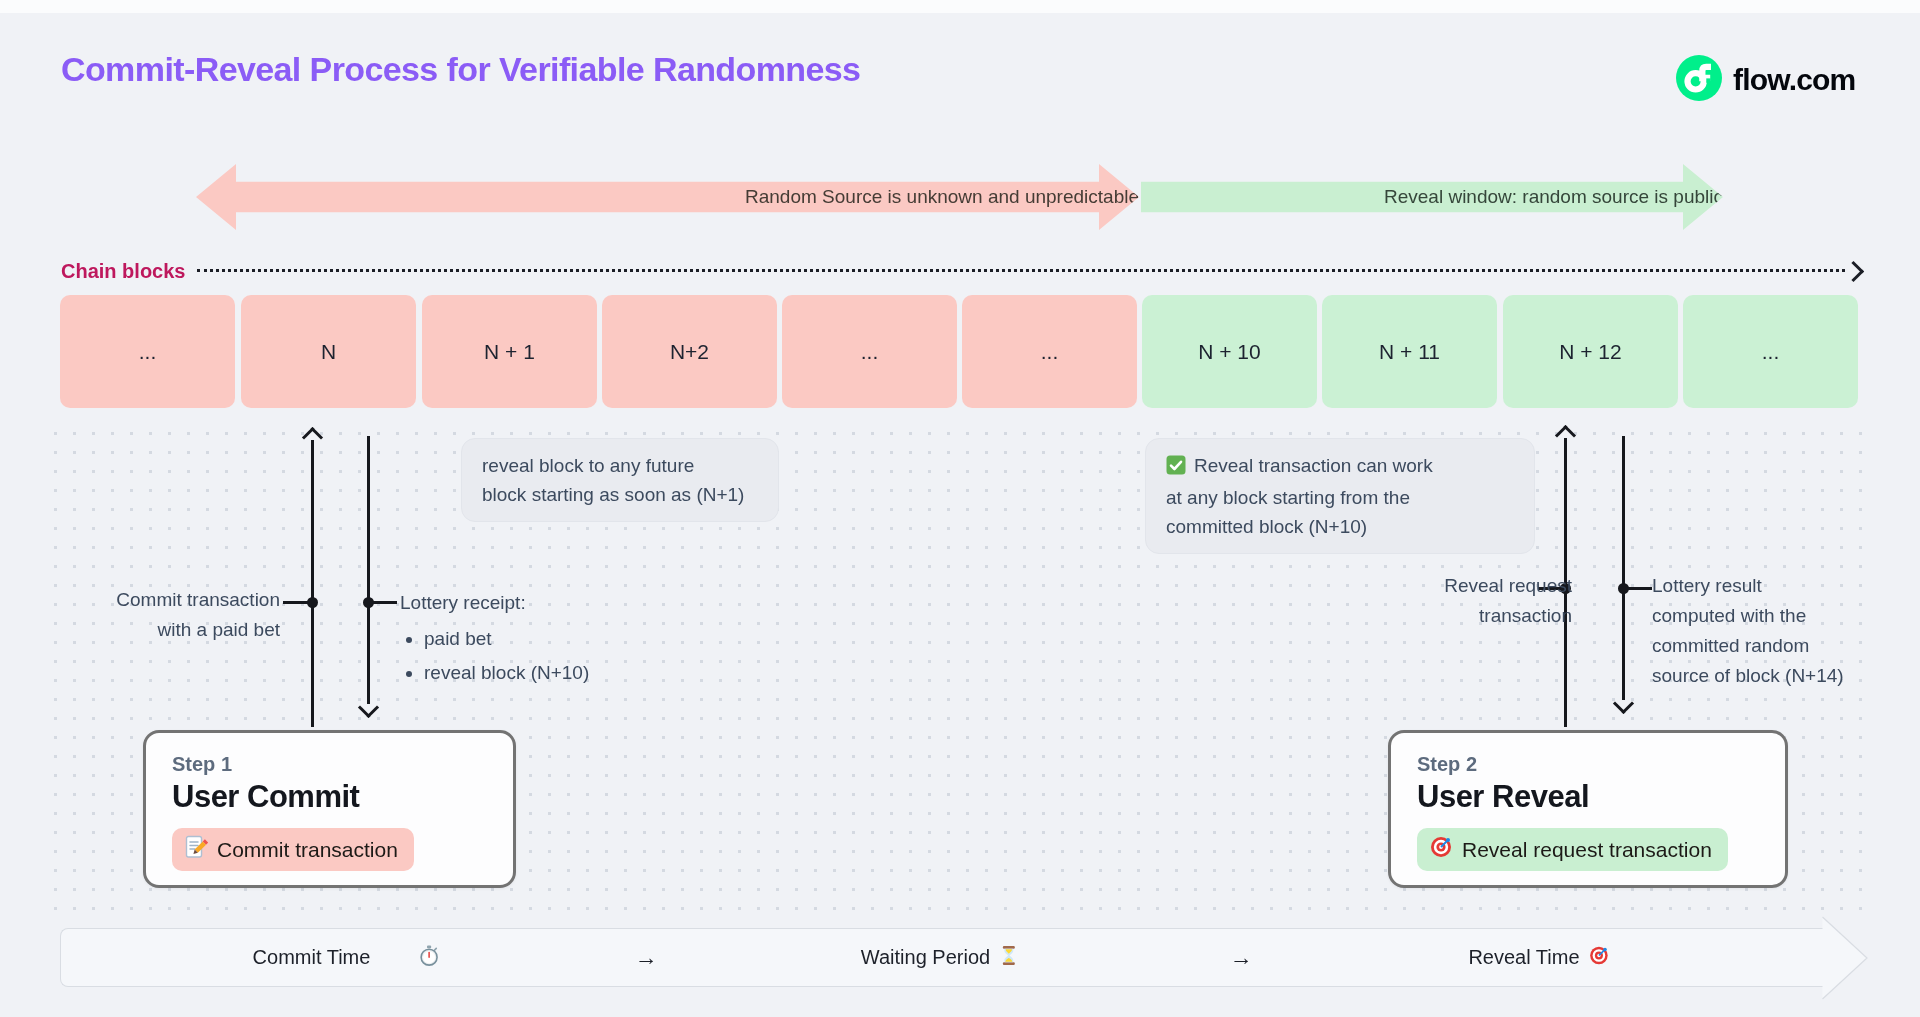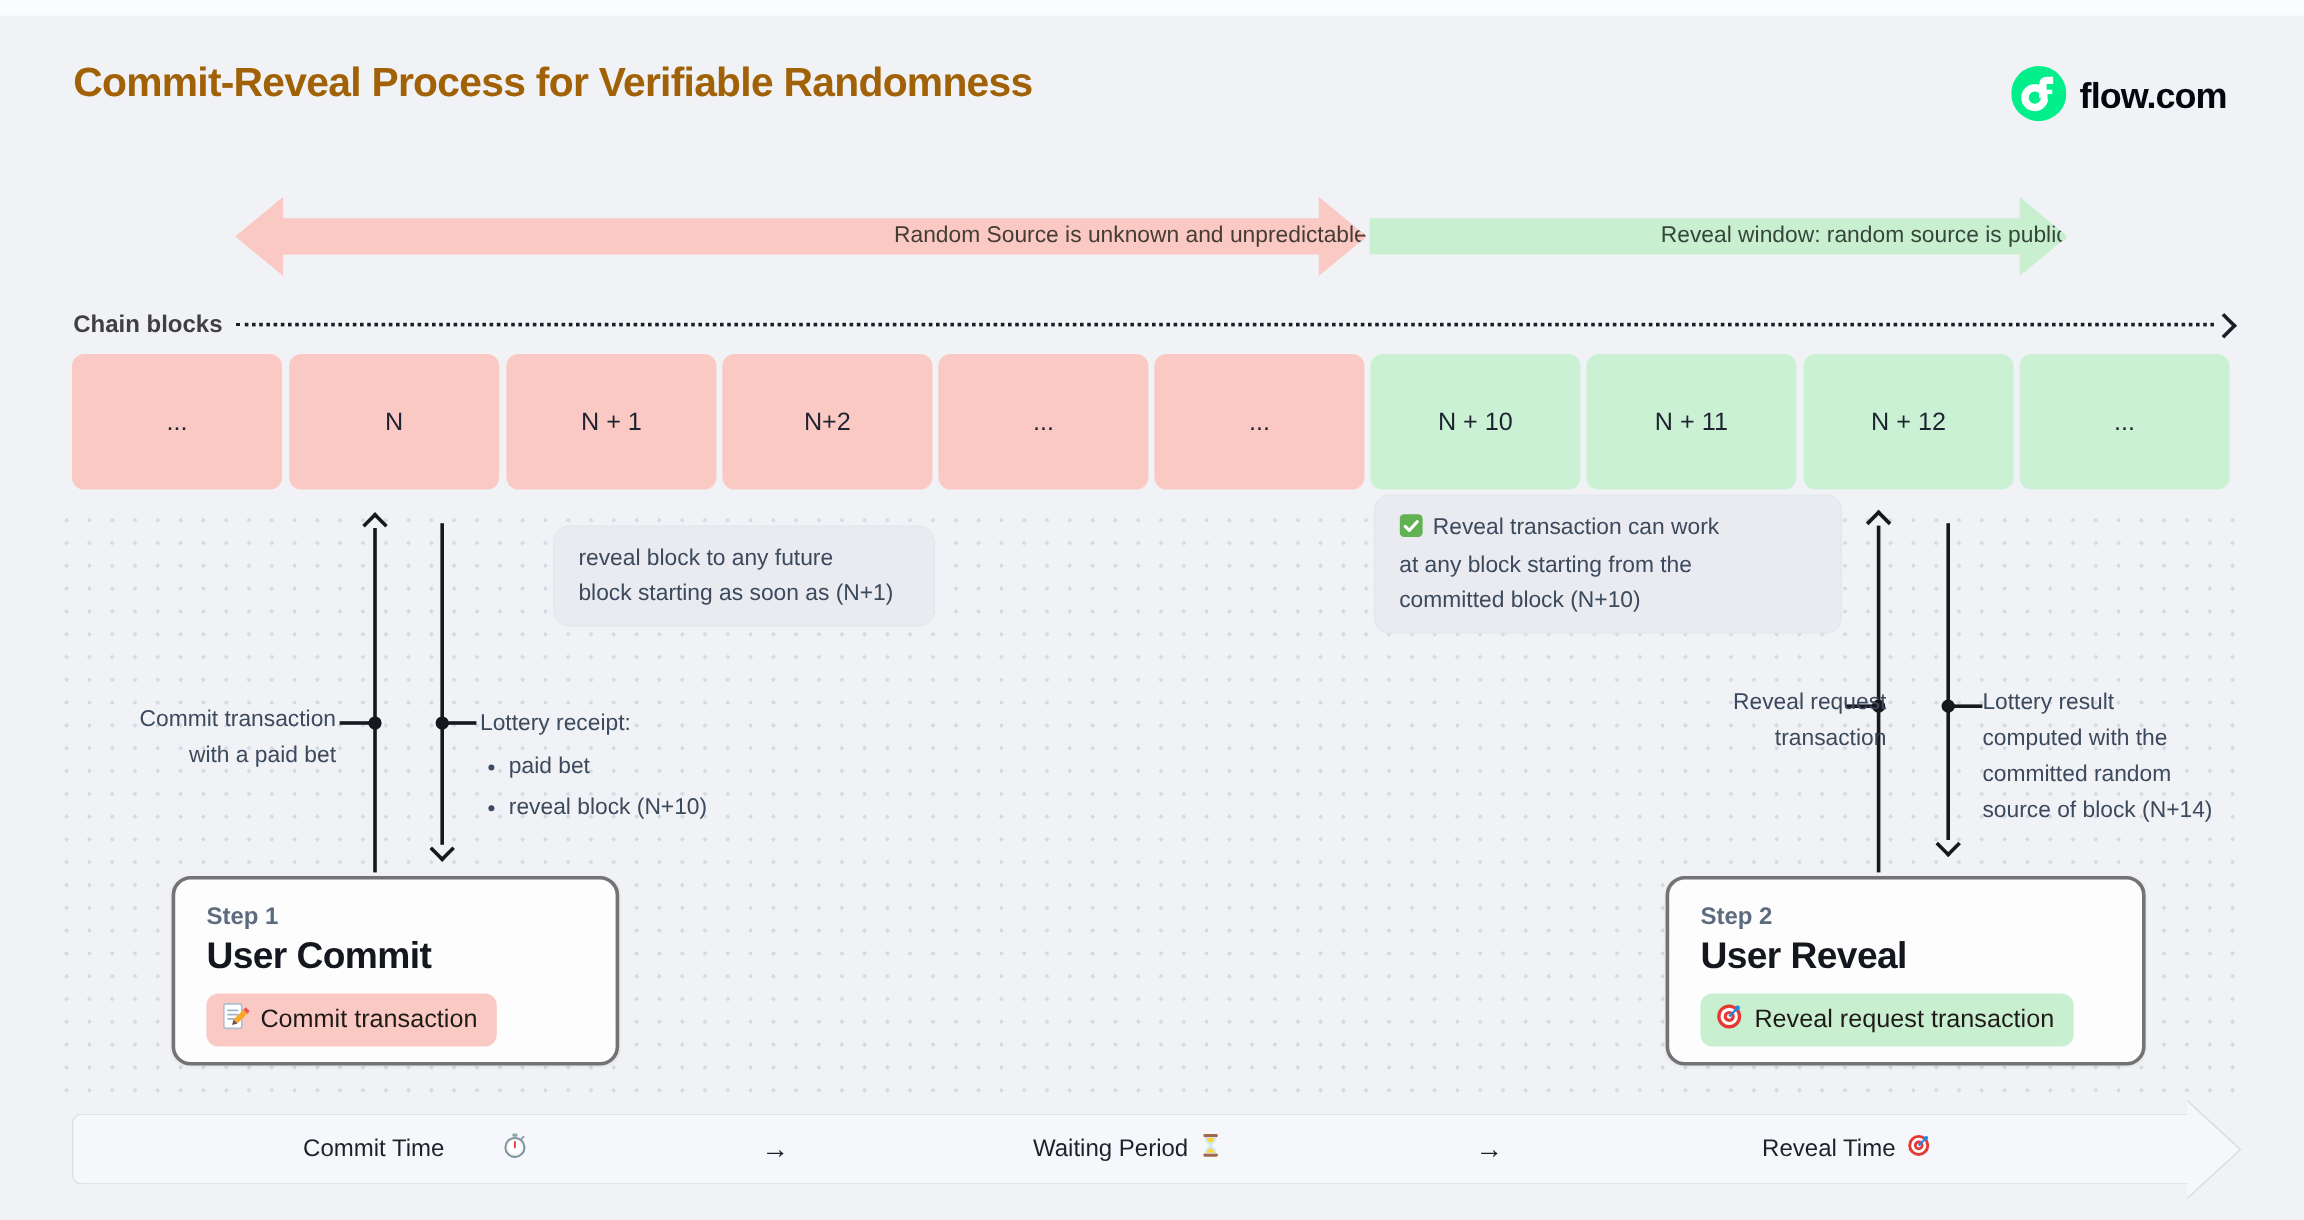--- a/index.html
+++ b/index.html
@@ -12,38 +12,38 @@
   .abs{position:absolute;}
   .topstrip{top:0;left:0;width:100%;height:13px;background:#fbfcfd;}
 
   
   .dotgrid{
     left:46px;top:424px;width:1828px;height:498px;
     background-image:radial-gradient(circle,#d4d9e1 1.6px,transparent 1.8px);
     background-size:19px 19px;
   }
 
-  .page-title{left:61px;top:50px;font-size:34px;font-weight:700;letter-spacing:-0.6px;color:#a16207;}
+  .page-title{left:61px;top:50px;font-size:34px;font-weight:700;letter-spacing:-0.6px;color:#8b5cf6;}
 
   .brand{left:1676px;top:55px;display:flex;align-items:center;gap:11px;}
   .brand-name{font-size:30px;font-weight:700;letter-spacing:-0.8px;color:#04070d;}
 
   
   .phase-arrow{top:164px;height:66px;display:flex;align-items:center;justify-content:flex-end;
     font-size:19px;}
   .phase-arrow.pink{
     left:196px;width:943px;background:#fbc9c3;color:#453c35;
     clip-path:polygon(0 50%, 40px 0, 40px 27%, calc(100% - 40px) 27%, calc(100% - 40px) 0, 100% 50%, calc(100% - 40px) 100%, calc(100% - 40px) 73%, 40px 73%, 40px 100%);
   }
   .phase-arrow.green{
     left:1141px;width:582px;background:#c9efd1;color:#35463a;
     clip-path:polygon(0 27%, calc(100% - 40px) 27%, calc(100% - 40px) 0, 100% 50%, calc(100% - 40px) 100%, calc(100% - 40px) 73%, 0 73%);
   }
 
-  .chain-label{left:61px;top:260px;font-size:20px;font-weight:700;color:#404040;}
+  .chain-label{left:61px;top:260px;font-size:20px;font-weight:700;color:#be185d;}
   .chain-dotline{left:197px;top:269px;width:1648px;height:0;border-top:3px dotted #1b1e26;}
   .chev{width:12px;height:12px;display:inline-block;}
   .chev-right{border-top:3px solid #1b1e26;border-right:3px solid #1b1e26;transform:rotate(45deg);}
   .chain-chev{left:1846px;top:264px;}
 
   
   .block{
     top:295px;width:175px;height:113px;border-radius:10px;
     display:flex;align-items:center;justify-content:center;
     font-size:21px;color:#1d2330;
@@ -162,21 +162,21 @@
     </div>
   <div class="abs block green" style="left:1683px">
       <span>...</span>
     </div>
 
   <div class="abs note" style="left:461px;top:438px;width:318px;box-sizing:border-box;">
     <div>reveal block to any future</div>
     <div>block starting as soon as (N+1)</div>
   </div>
 
-  <div class="abs note" style="left:1145px;top:412px;width:390px;box-sizing:border-box;">
+  <div class="abs note" style="left:1145px;top:438px;width:390px;box-sizing:border-box;">
     <div><span class="icon"><svg width="20" height="20" viewBox="0 0 20 20">
             <rect x="0.5" y="0.5" width="19" height="19" rx="3.5" fill="#62b152"></rect>
             <path d="M5 10.6 L8.4 14 L15 6.8" fill="none" stroke="#ffffff" stroke-width="2.6" stroke-linecap="round" stroke-linejoin="round"></path>
           </svg></span><span>Reveal transaction can work</span></div>
     <div>at any block starting from the</div>
     <div>committed block (N+10)</div>
   </div>
 
   <span class="abs chev chev-up" style="left:305px;top:430px;"></span>
   <div class="abs vline" style="left:311px;top:440px;height:287px;"></div>

